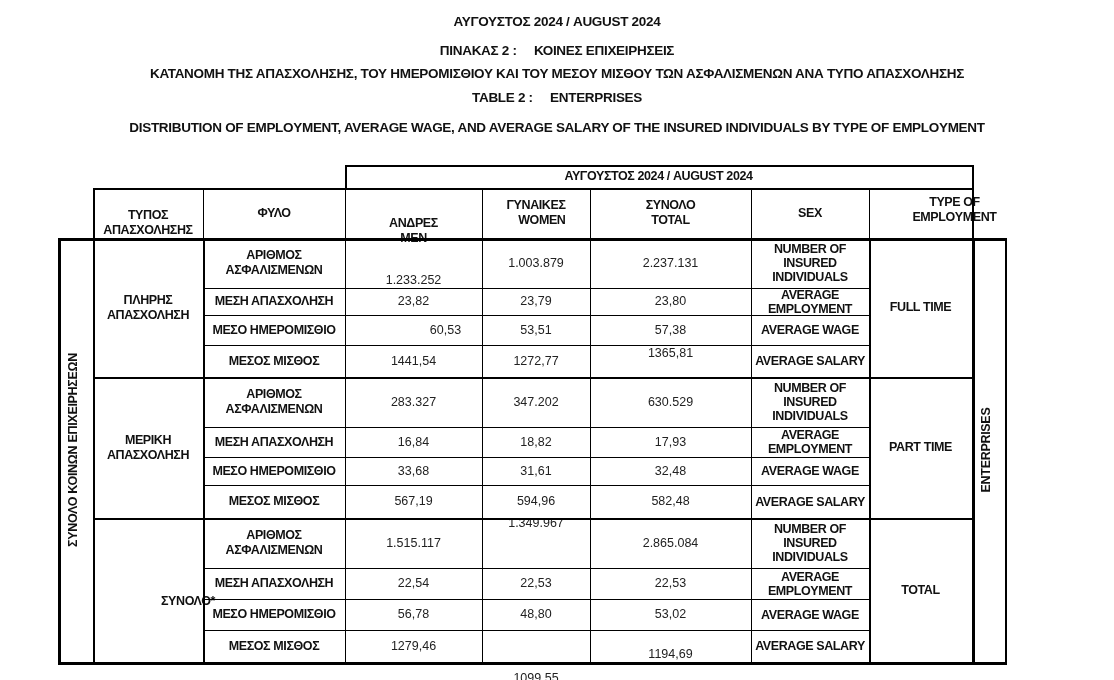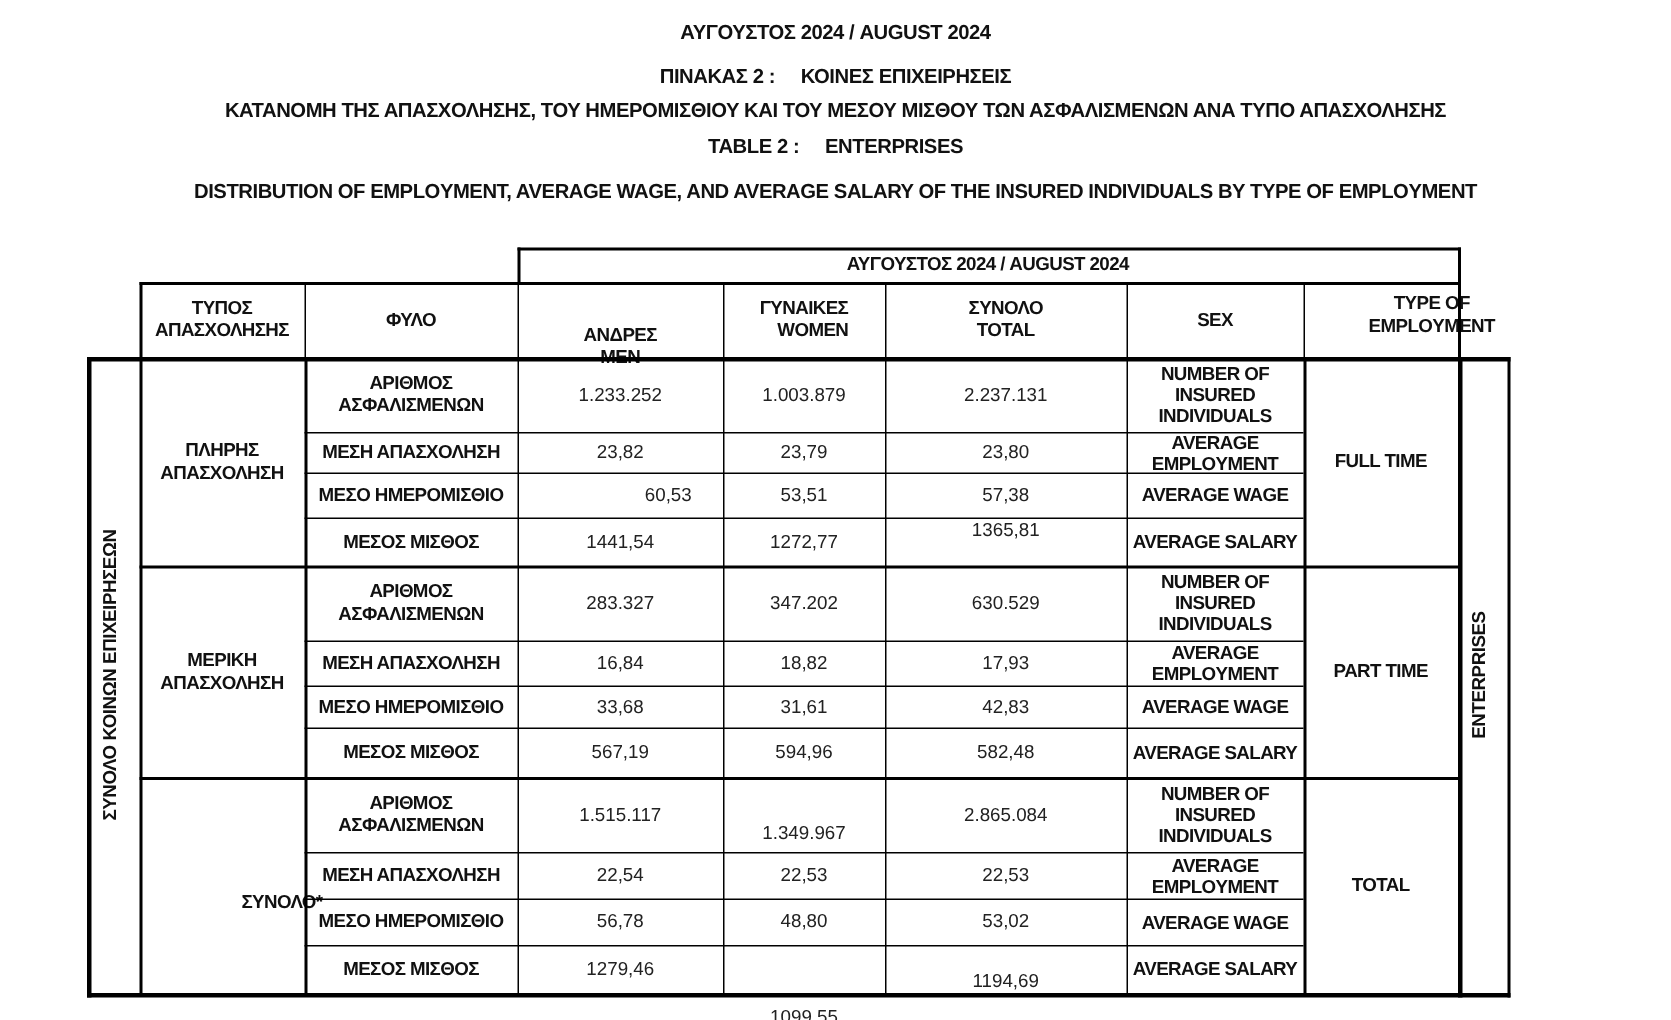--- a/index.html
+++ b/index.html
@@ -24,21 +24,21 @@
 <div class="title" style="top:66px;">ΚΑΤΑΝΟΜΗ ΤΗΣ ΑΠΑΣΧΟΛΗΣΗΣ, ΤΟΥ ΗΜΕΡΟΜΙΣΘΙΟΥ ΚΑΙ ΤΟΥ ΜΕΣΟΥ ΜΙΣΘΟΥ ΤΩΝ ΑΣΦΑΛΙΣΜΕΝΩΝ ΑΝΑ ΤΥΠΟ ΑΠΑΣΧΟΛΗΣΗΣ</div>
 <div class="title" style="top:90px;">TABLE 2 :     ENTERPRISES</div>
 <div class="title" style="top:120px;">DISTRIBUTION OF EMPLOYMENT, AVERAGE WAGE, AND AVERAGE SALARY OF THE INSURED INDIVIDUALS BY TYPE OF EMPLOYMENT</div>
 
 <div id="tbl">
     <div class="cell b" style="left: 345px; top: 165px; width: 627px; height: 23px;">
       <div>
         <div>ΑΥΓΟΥΣΤΟΣ 2024 / AUGUST 2024</div>
       </div>
     </div>
-    <div class="cell b" style="left: 93px; top: 188px; width: 110px; height: 50px;">
+    <div class="cell b" style="left: 93px; top: 188px; width: 110px; height: 50px; align-items: flex-end;">
       <div>
         <div>ΤΥΠΟΣ</div>
         <div>ΑΠΑΣΧΟΛΗΣΗΣ</div>
       </div>
     </div>
     <div class="cell b" style="left: 203px; top: 188px; width: 142px; height: 50px;">
       <div>
         <div>ΦΥΛΟ</div>
       </div>
     </div>
@@ -81,21 +81,21 @@
       <div>
         <div>FULL TIME</div>
       </div>
     </div>
     <div class="cell b" style="left: 203px; top: 238px; width: 142px; height: 50px;">
       <div>
         <div>ΑΡΙΘΜΟΣ</div>
         <div>ΑΣΦΑΛΙΣΜΕΝΩΝ</div>
       </div>
     </div>
-    <div class="cell num" style="left: 345px; top: 238px; width: 137px; height: 50px;">
+    <div class="cell num" style="left: 345px; top: 238px; width: 137px; height: 50px; align-items: flex-end;">
       <div>
         <div>1.233.252</div>
       </div>
     </div>
     <div class="cell num" style="left: 482px; top: 238px; width: 108px; height: 50px;">
       <div>
         <div>1.003.879</div>
       </div>
     </div>
     <div class="cell num" style="left: 590px; top: 238px; width: 161px; height: 50px;">
@@ -261,21 +261,21 @@
         <div>33,68</div>
       </div>
     </div>
     <div class="cell num" style="left: 482px; top: 457px; width: 108px; height: 28px;">
       <div>
         <div>31,61</div>
       </div>
     </div>
     <div class="cell num" style="left: 590px; top: 457px; width: 161px; height: 28px;">
       <div>
-        <div>42,83</div>
+        <div>32,48</div>
       </div>
     </div>
     <div class="cell b" style="left: 751px; top: 457px; width: 118px; height: 28px; line-height: 14px;">
       <div>
         <div>AVERAGE WAGE</div>
       </div>
     </div>
     <div class="cell b" style="left: 203px; top: 485px; width: 142px; height: 33px;">
       <div>
         <div>ΜΕΣΟΣ ΜΙΣΘΟΣ</div>
@@ -315,21 +315,21 @@
       <div>
         <div>ΑΡΙΘΜΟΣ</div>
         <div>ΑΣΦΑΛΙΣΜΕΝΩΝ</div>
       </div>
     </div>
     <div class="cell num" style="left: 345px; top: 518px; width: 137px; height: 50px;">
       <div>
         <div>1.515.117</div>
       </div>
     </div>
-    <div class="cell num" style="left: 482px; top: 530px; width: 108px; height: 50px;">
+    <div class="cell num" style="left: 482px; top: 498px; width: 108px; height: 50px;">
       <div>
         <div>1.349.967</div>
       </div>
     </div>
     <div class="cell num" style="left: 590px; top: 518px; width: 161px; height: 50px;">
       <div>
         <div>2.865.084</div>
       </div>
     </div>
     <div class="cell b" style="left: 751px; top: 518px; width: 118px; height: 50px; line-height: 14px;">

